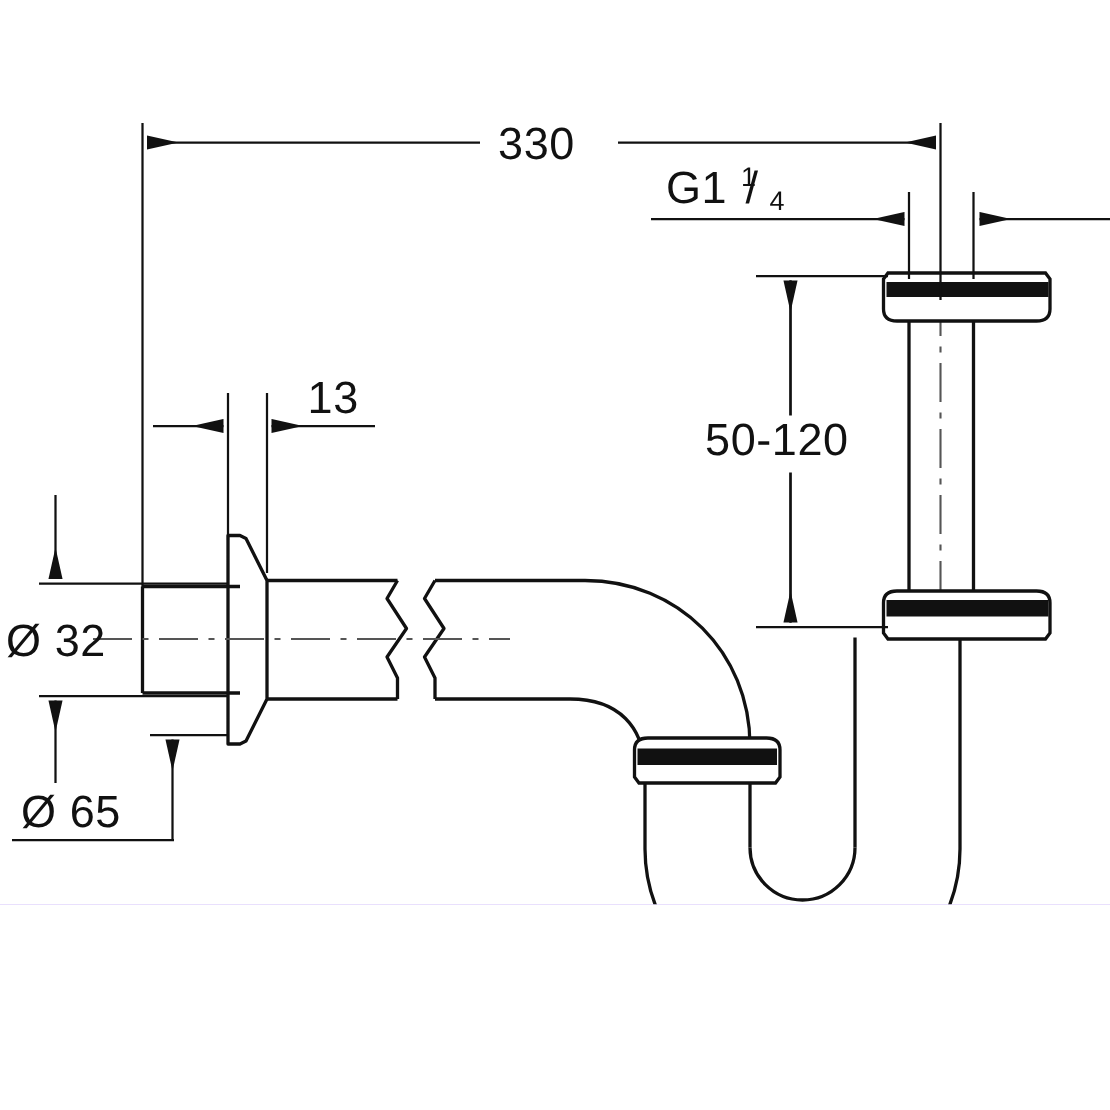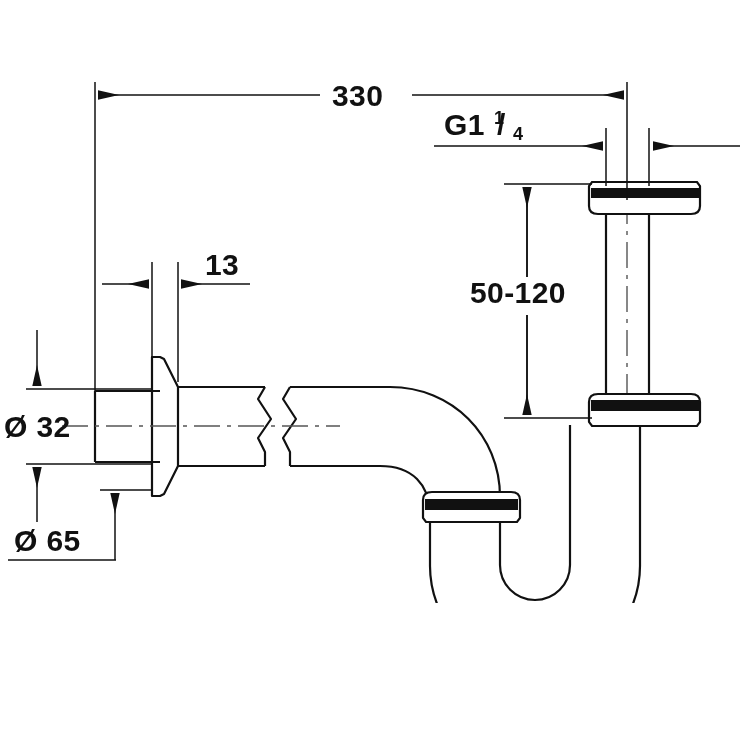--- a/index.html
+++ b/index.html
@@ -10,21 +10,20 @@
   }
   body {
     font-family: "Liberation Sans", sans-serif;
   }
   #drawing-root {
     position: relative;
     width: 740px;
     height: 603px;
     background: #8b5cf6;
     overflow: hidden;
-    font-weight: bold;
   }
   svg.drawing-canvas {
     display: block;
     width: 740px;
     height: 740px;
   }
   .dim-text {
     font-family: "Liberation Sans", sans-serif;
     font-size: 30px;
     fill: #111111;

